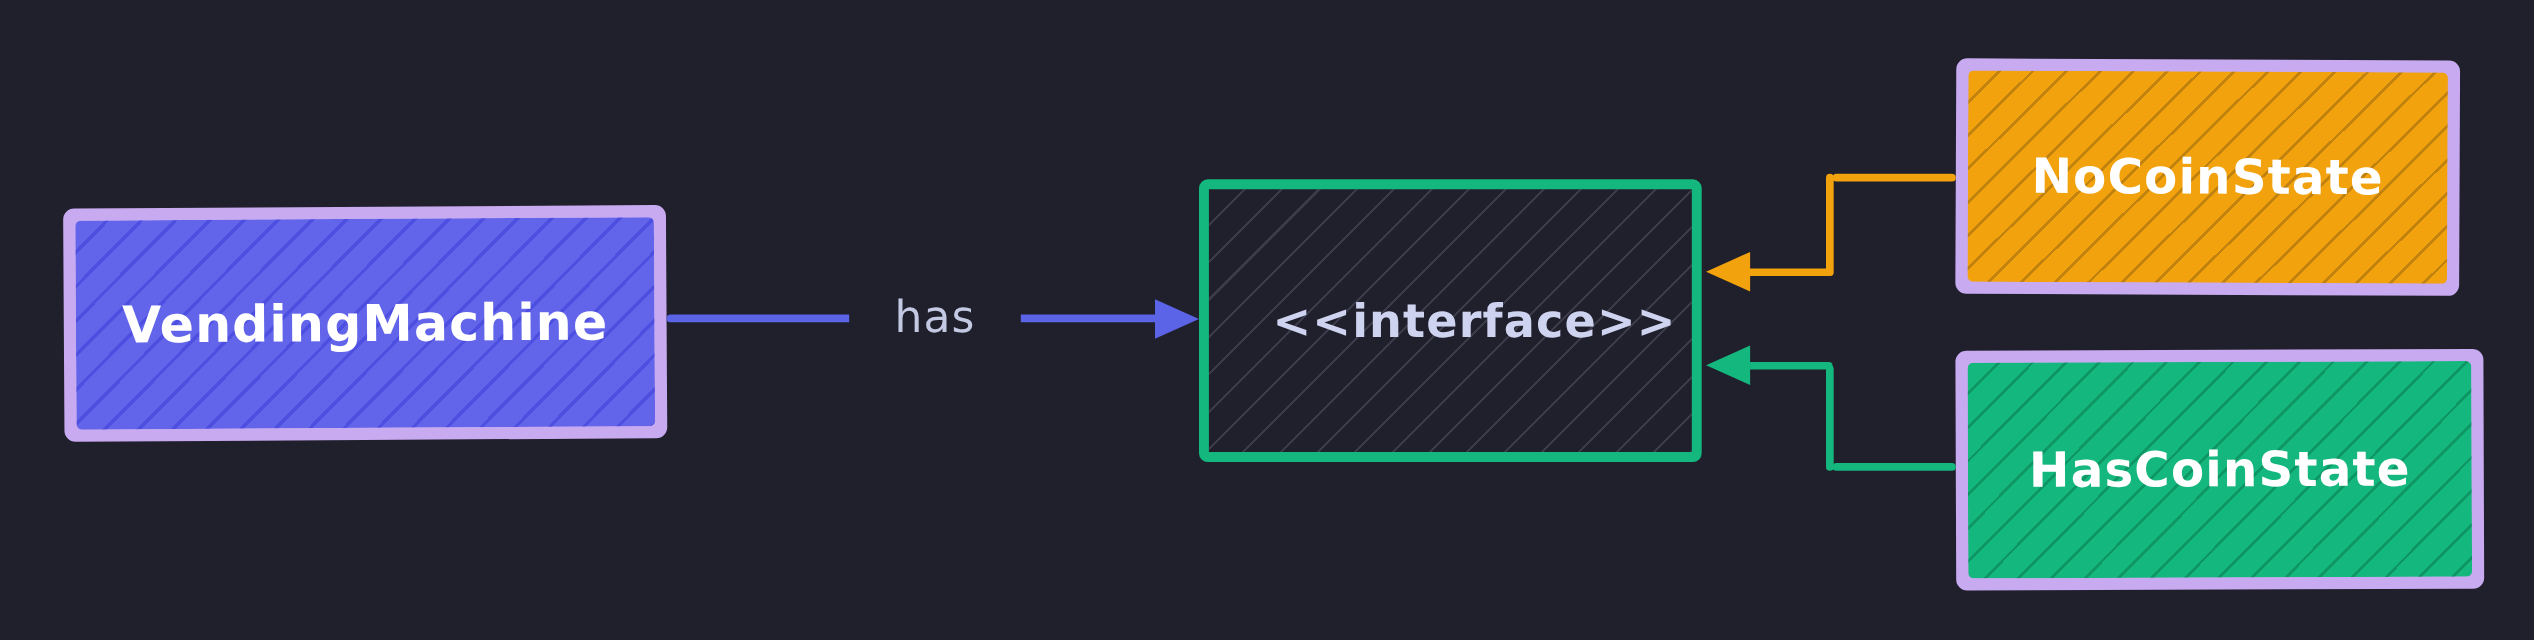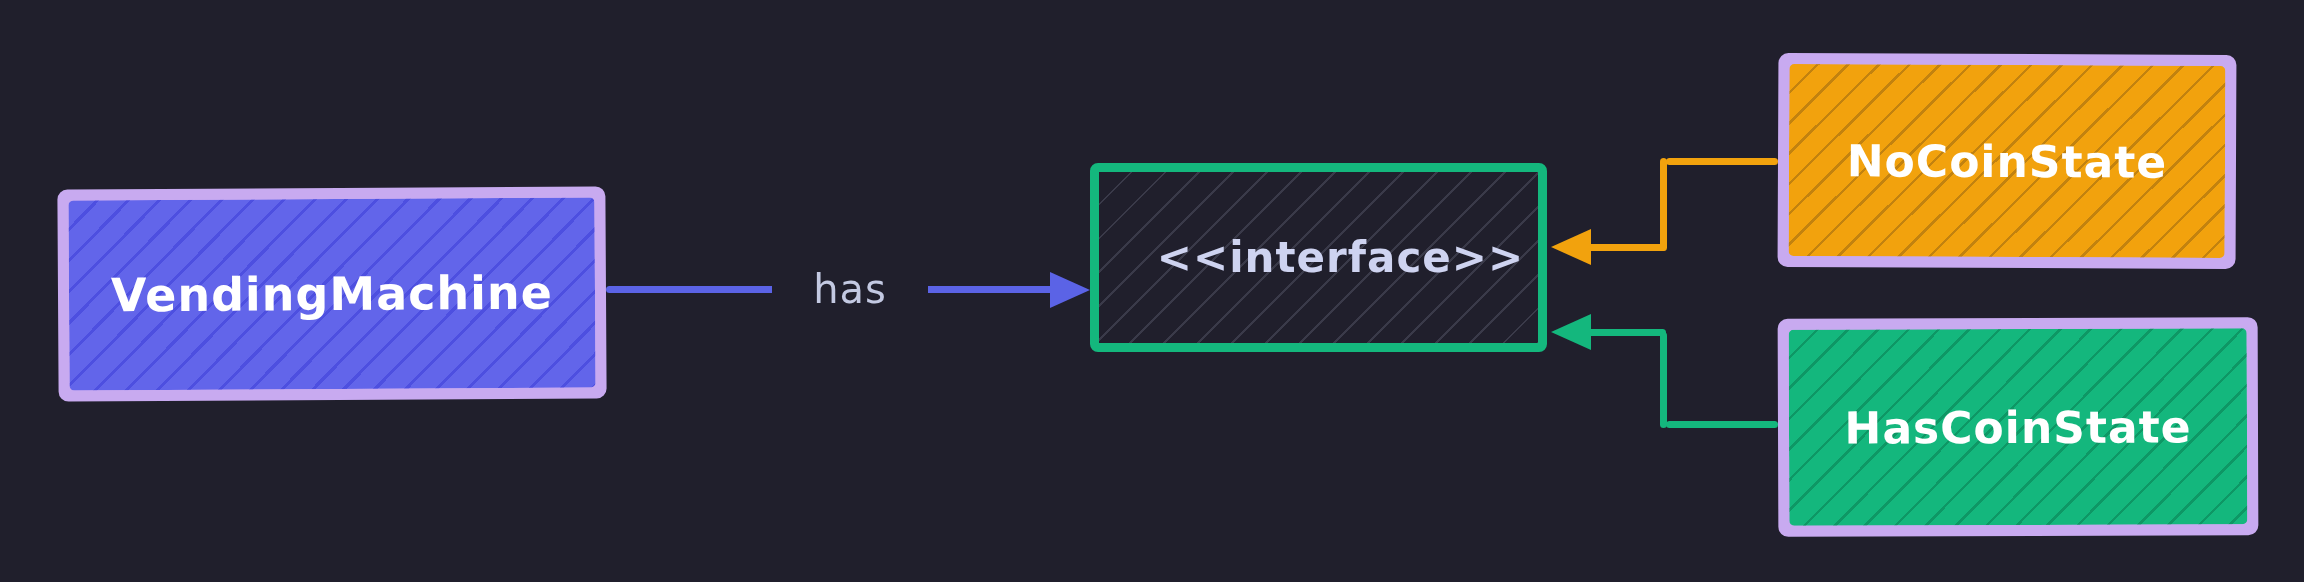--- a/index.html
+++ b/index.html
@@ -65,21 +65,21 @@
   #vending-box .node-label { font-size: 46px; }
   #nocoin-box    { left: 1778px; top: 54px;  width: 458px; height: 214px; transform: rotate(0.25deg); }
   #nocoin-box .node-label  { font-size: 44px; }
   #hascoin-box   { left: 1778px; top: 318px; width: 480px; height: 218px; transform: rotate(-0.2deg); }
   #hascoin-box .node-label { font-size: 44px; }
 
   
   #state-box {
     position: absolute;
     left: 1090px; top: 163px;
-    width: 457px; height: 189px;
+    width: 457px; height: 257px;
     box-sizing: border-box;
     border: 9px solid var(--green, #14b77d);
     border-radius: 8px;
     background:
       repeating-linear-gradient(135deg,
         transparent 0, transparent 22px,
         var(--state-hatch, rgba(205,212,240,0.15)) 22px, var(--state-hatch, rgba(205,212,240,0.15)) 24px);
     display: flex;
     flex-direction: column;
     align-items: center;

